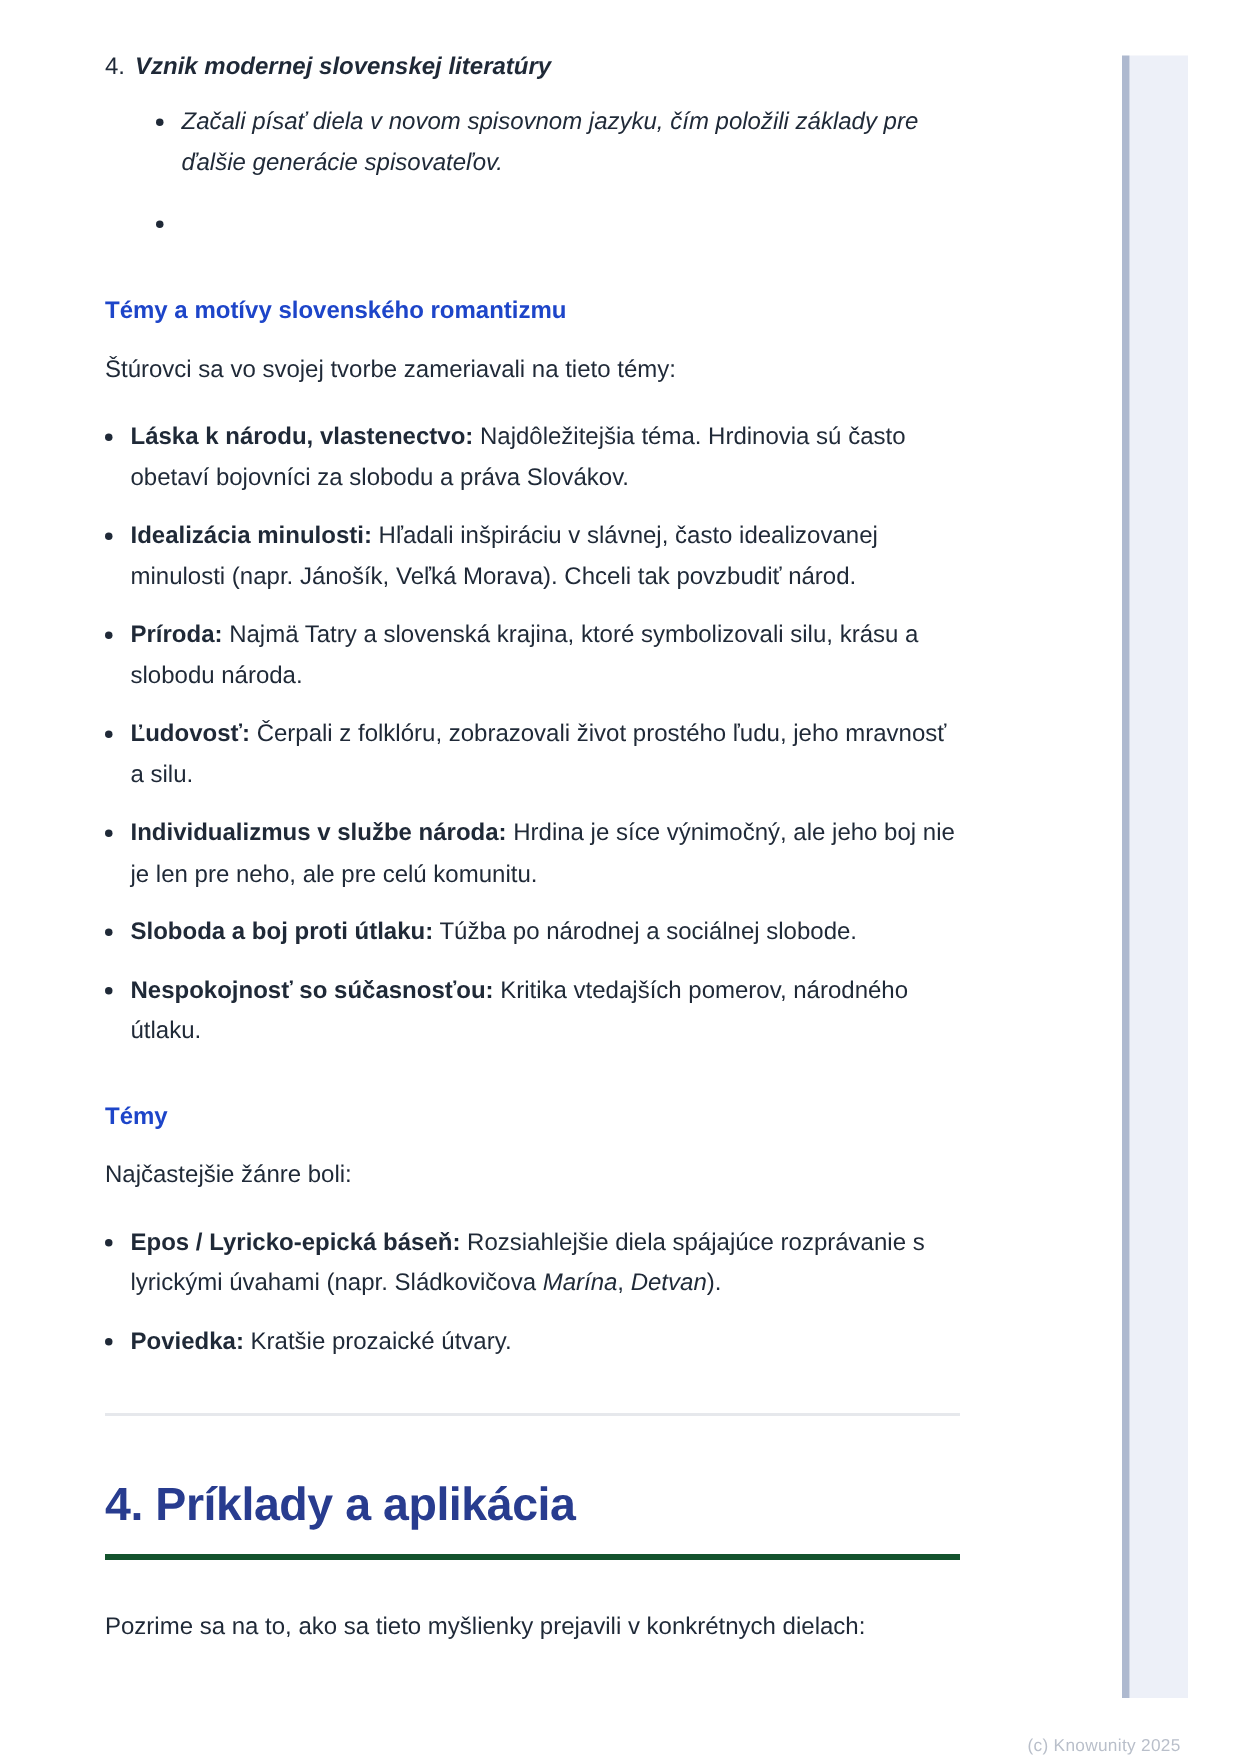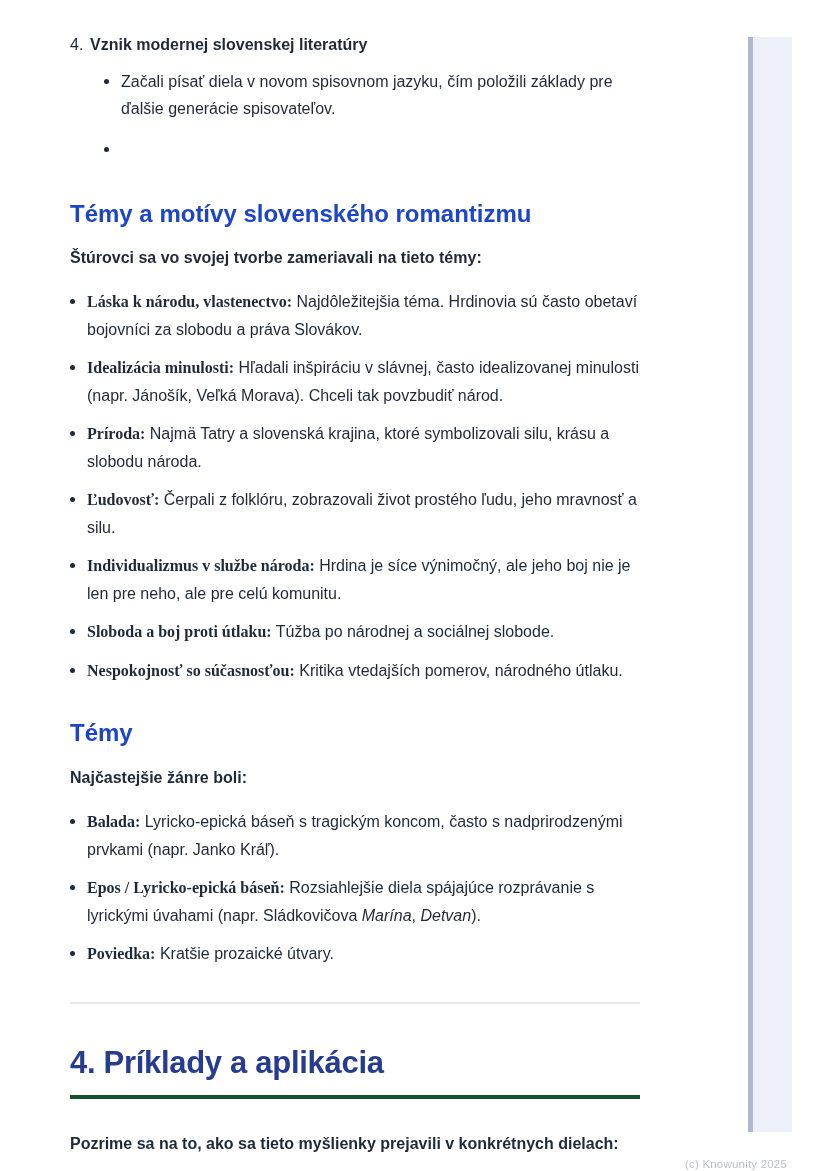--- a/index.html
+++ b/index.html
@@ -15,45 +15,45 @@
   }
   .content {
     position: absolute;
     left: 70px;
     top: 31px;
     width: 570px;
   }
   
   .numbered-item { display: flex; }
   .num { flex: 0 0 20px; font-weight: 400; }
-  .num-body { flex: 1; }
+  .num-body { flex: 1; font-style: italic; }
   .num-title { font-weight: 700; }
   .sub-list { margin: 9px 0 0 14px; list-style: none; }
   .sub-list li { display: flex; margin-bottom: 13px; }
   
   ul.main-list { list-style: none; margin: 0 0 6px 0; }
   ul.main-list li { display: flex; margin-bottom: 11px; }
   .dot {
     flex: 0 0 5px; width: 5px; height: 5px; border-radius: 50%;
     background: #1f2937; margin: 11px 12px 0 0;
   }
-  .li-text b, .term { font-weight: 700; font-family: Liberation Serif, serif; }
+  .li-text b, .term { font-weight: 700; }
   .italic { font-style: italic; }
   h1 {
     font-size: 31px; line-height: 1.25; letter-spacing: -0.3px;
     color: #283c8f; font-weight: 700;
     margin: 40px 0 0 0; padding-bottom: 13px;
     border-bottom: 4px solid #14532d;
   }
   h2 {
-    font-size: 24px; line-height: 1.3;
+    font-size: 16px; line-height: 1.3;
     color: #1d45c9; font-weight: 700;
     margin: 33px 0 15px 0;
   }
-  p.para { margin: 0 0 17px 0; font-weight: bold; }
+  p.para { margin: 0 0 17px 0; }
   p.after-h1 { margin-top: 31px; }
   hr.divider {
     border: none; border-top: 2px solid #e6e8ec;
     margin: 34px 0 0 0;
   }
   
   .scroll-line {
     position: absolute; left: 748px; top: 37px;
     width: 5px; height: 1095px; background: #aeb9cf;
   }
@@ -119,24 +119,20 @@
       <span class="dot"></span>
       <span class="li-text"><b>Nespokojnosť so súčasnosťou:</b><span> Kritika vtedajších pomerov, národného útlaku.</span></span>
     </li>
   </ul>
 
   <h2>Témy</h2>
   <p class="para">Najčastejšie žánre boli:</p>
   <ul class="main-list">
     <li>
       <span class="dot"></span>
-      <span class="li-text"><b>Balada:</b><span> Lyricko-epická báseň s tragickým koncom, často s nadprirodzenými prvkami (napr. Janko Kráľ).</span></span>
-    </li>
-    <li>
-      <span class="dot"></span>
       <span class="li-text"><b>Epos / Lyricko-epická báseň:</b><span> Rozsiahlejšie diela spájajúce rozprávanie s lyrickými úvahami (napr. Sládkovičova </span><span class="italic">Marína</span><span>, </span><span class="italic">Detvan</span><span>).</span></span>
     </li>
     <li>
       <span class="dot"></span>
       <span class="li-text"><b>Poviedka:</b><span> Kratšie prozaické útvary.</span></span>
     </li>
   </ul>
 
   <hr class="divider">
 

